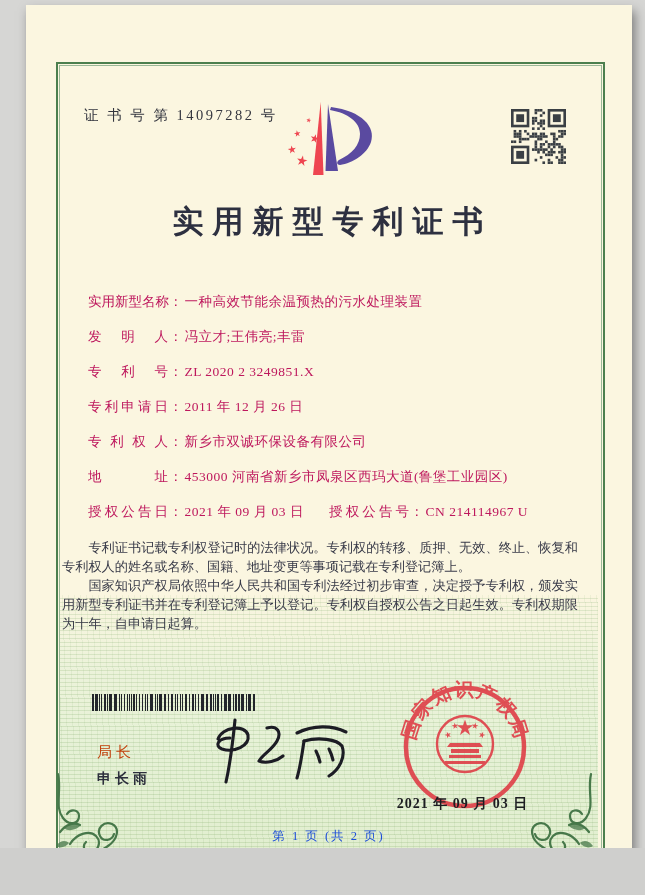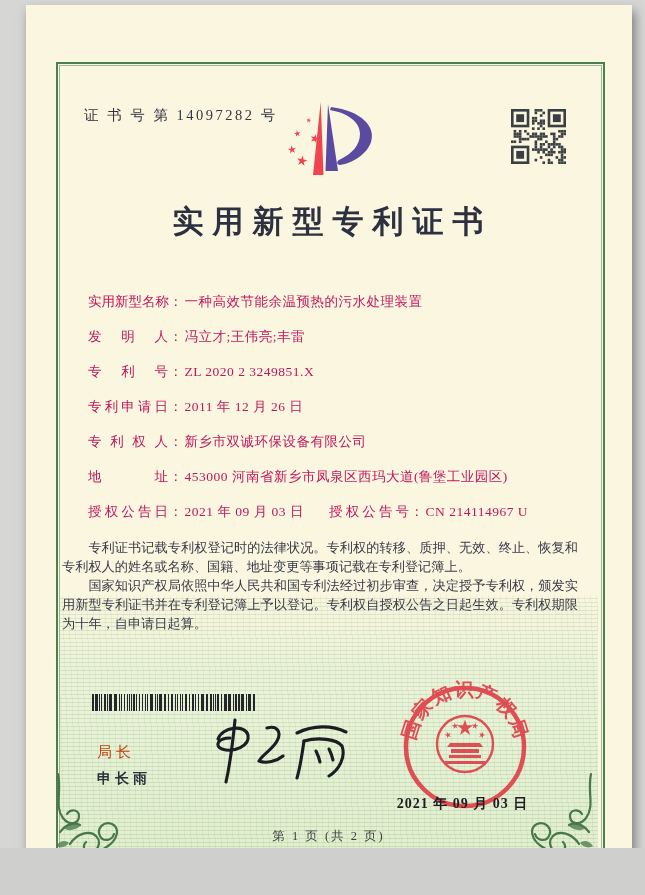--- a/index.html
+++ b/index.html
@@ -31,21 +31,21 @@
          text-align:justify;z-index:3;}
   .paras p{margin:0;text-indent:2em;}
   .barcode{left:92px;top:694px;width:166px;height:17px;}
   .officer-title{left:97px;top:743px;font-size:15px;letter-spacing:4px;color:#c2410c;font-weight:500;}
   .officer-name{left:97px;top:770px;font-size:14px;letter-spacing:4px;color:#2c2f3c;font-weight:700;}
   .signature{left:205px;top:710px;width:150px;height:80px;z-index:4;}
   .seal{left:395px;top:677px;width:140px;height:140px;z-index:5;}
   .seal-date{left:380px;top:795px;width:165px;text-align:center;font-size:14px;font-weight:600;
              letter-spacing:1px;color:#1d1d22;z-index:6;}
   .page-indicator{left:56px;top:828px;width:545px;text-align:center;font-size:12.5px;
-                  letter-spacing:2px;color:#404040;}
+                  letter-spacing:2px;color:#1d4ed8;}
   .back-note{left:56px;top:866px;width:545px;text-align:center;font-size:12.5px;
              letter-spacing:3px;color:#35373f;z-index:3;font-weight:bold;}
   .orn{z-index:4;}
   .orn-left{left:50px;top:772px;width:92px;height:92px;}
   .orn-right{left:507px;top:772px;width:92px;height:92px;transform:scaleX(-1);}
 </style>
 </head>
 <body>
 
 <div class="screen">

